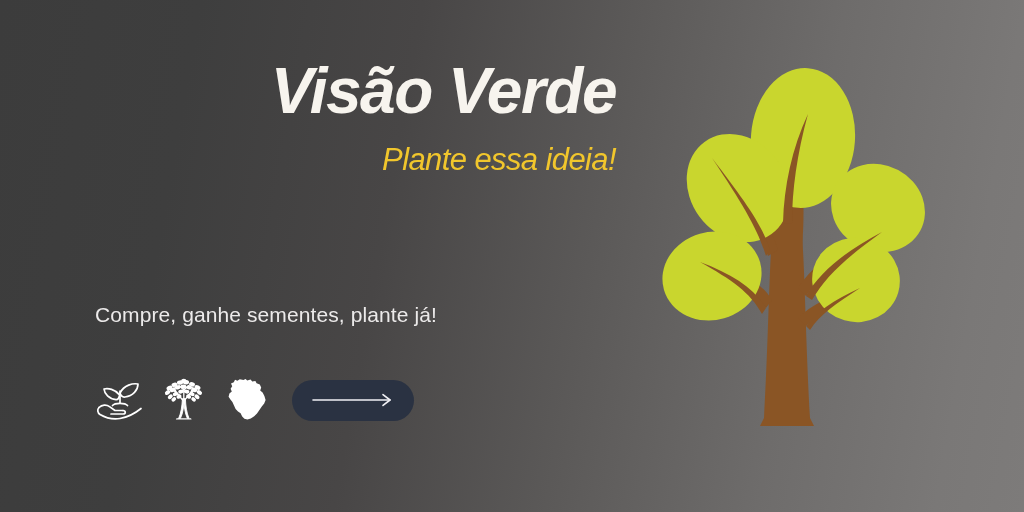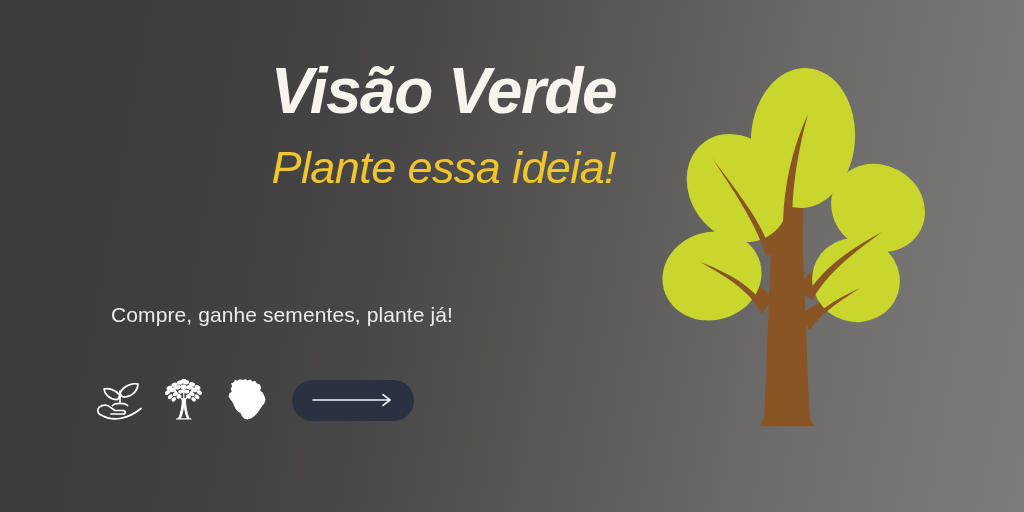--- a/index.html
+++ b/index.html
@@ -36,32 +36,32 @@
     font-size: 64px;
     font-weight: bold;
     font-style: italic;
     color: #f7f4ee;
     letter-spacing: -1.5px;
     line-height: 1.05;
     margin: 0;
     white-space: nowrap;
   }
   .subhead {
-    font-size: 45px;
+    font-size: 31px;
     font-style: italic;
     font-weight: normal;
     color: #f1c62c;
     letter-spacing: -0.6px;
     line-height: 1.1;
     margin: 18px 0 0 18px;
     white-space: nowrap;
   }
   .body-text {
     position: absolute;
-    left: 111px;
+    left: 95px;
     top: 303px;
     font-size: 21px;
     color: #eceaea;
     letter-spacing: 0.1px;
     white-space: nowrap;
   }
 
   
   .icon-row {
     position: absolute;

